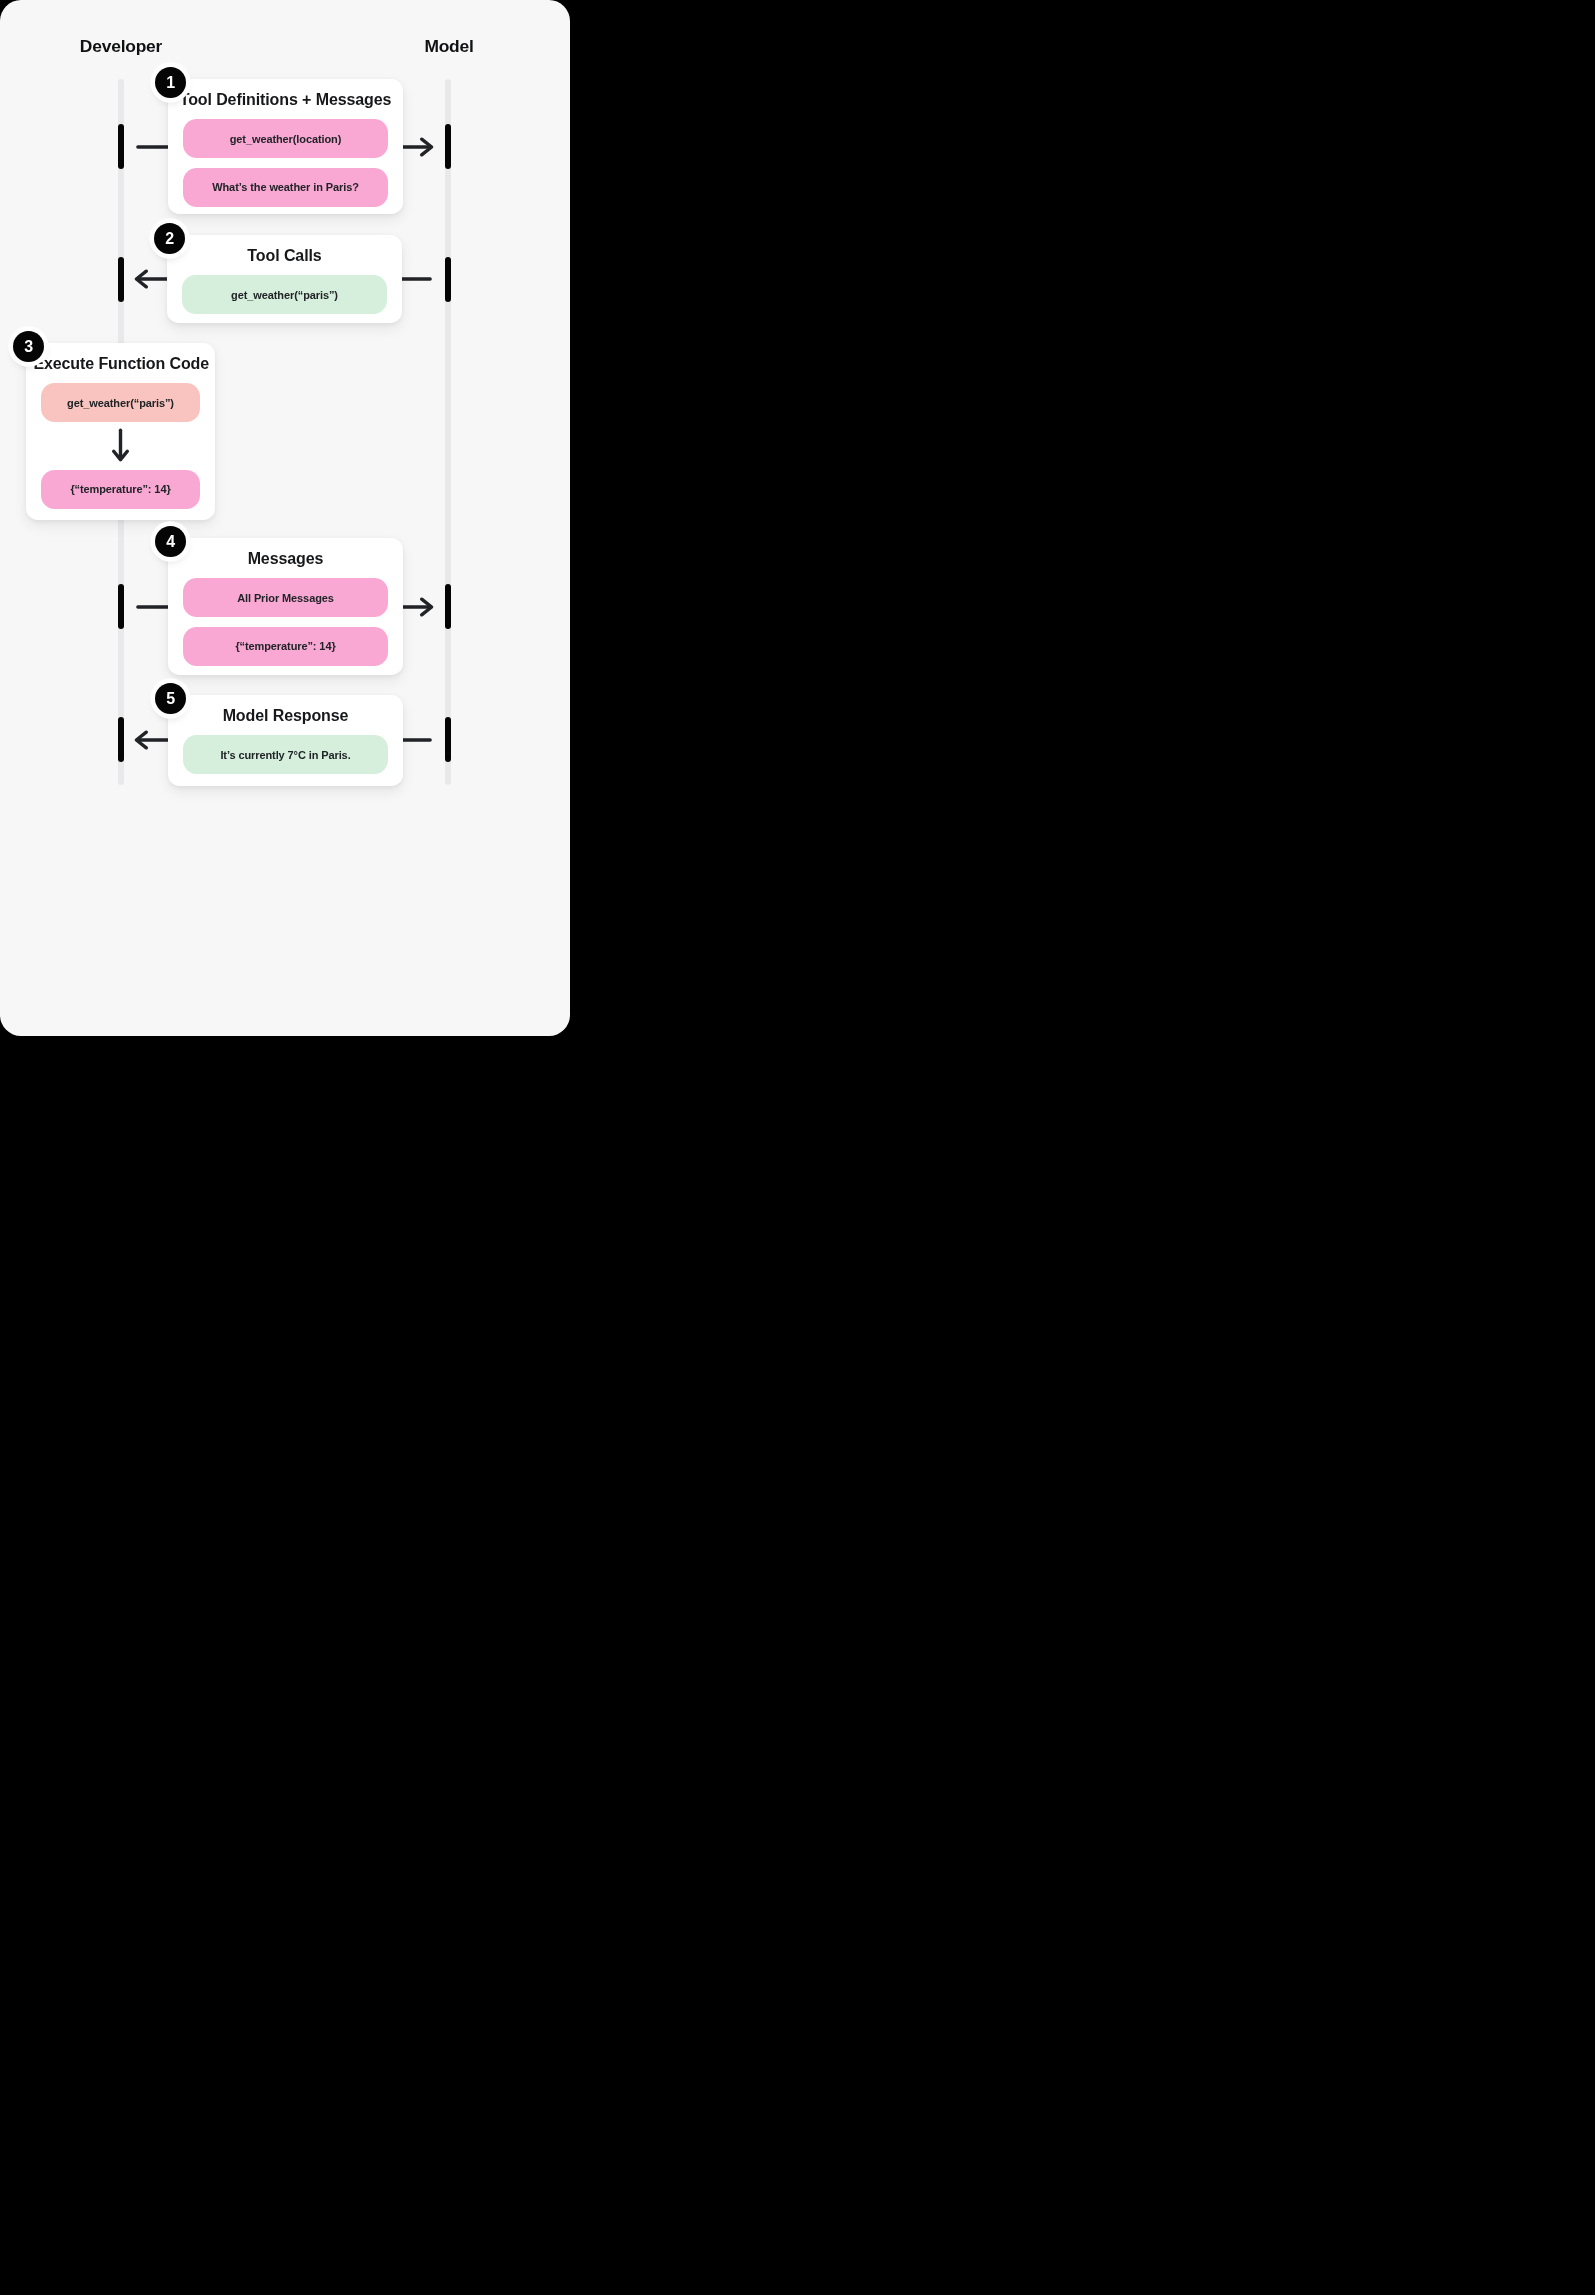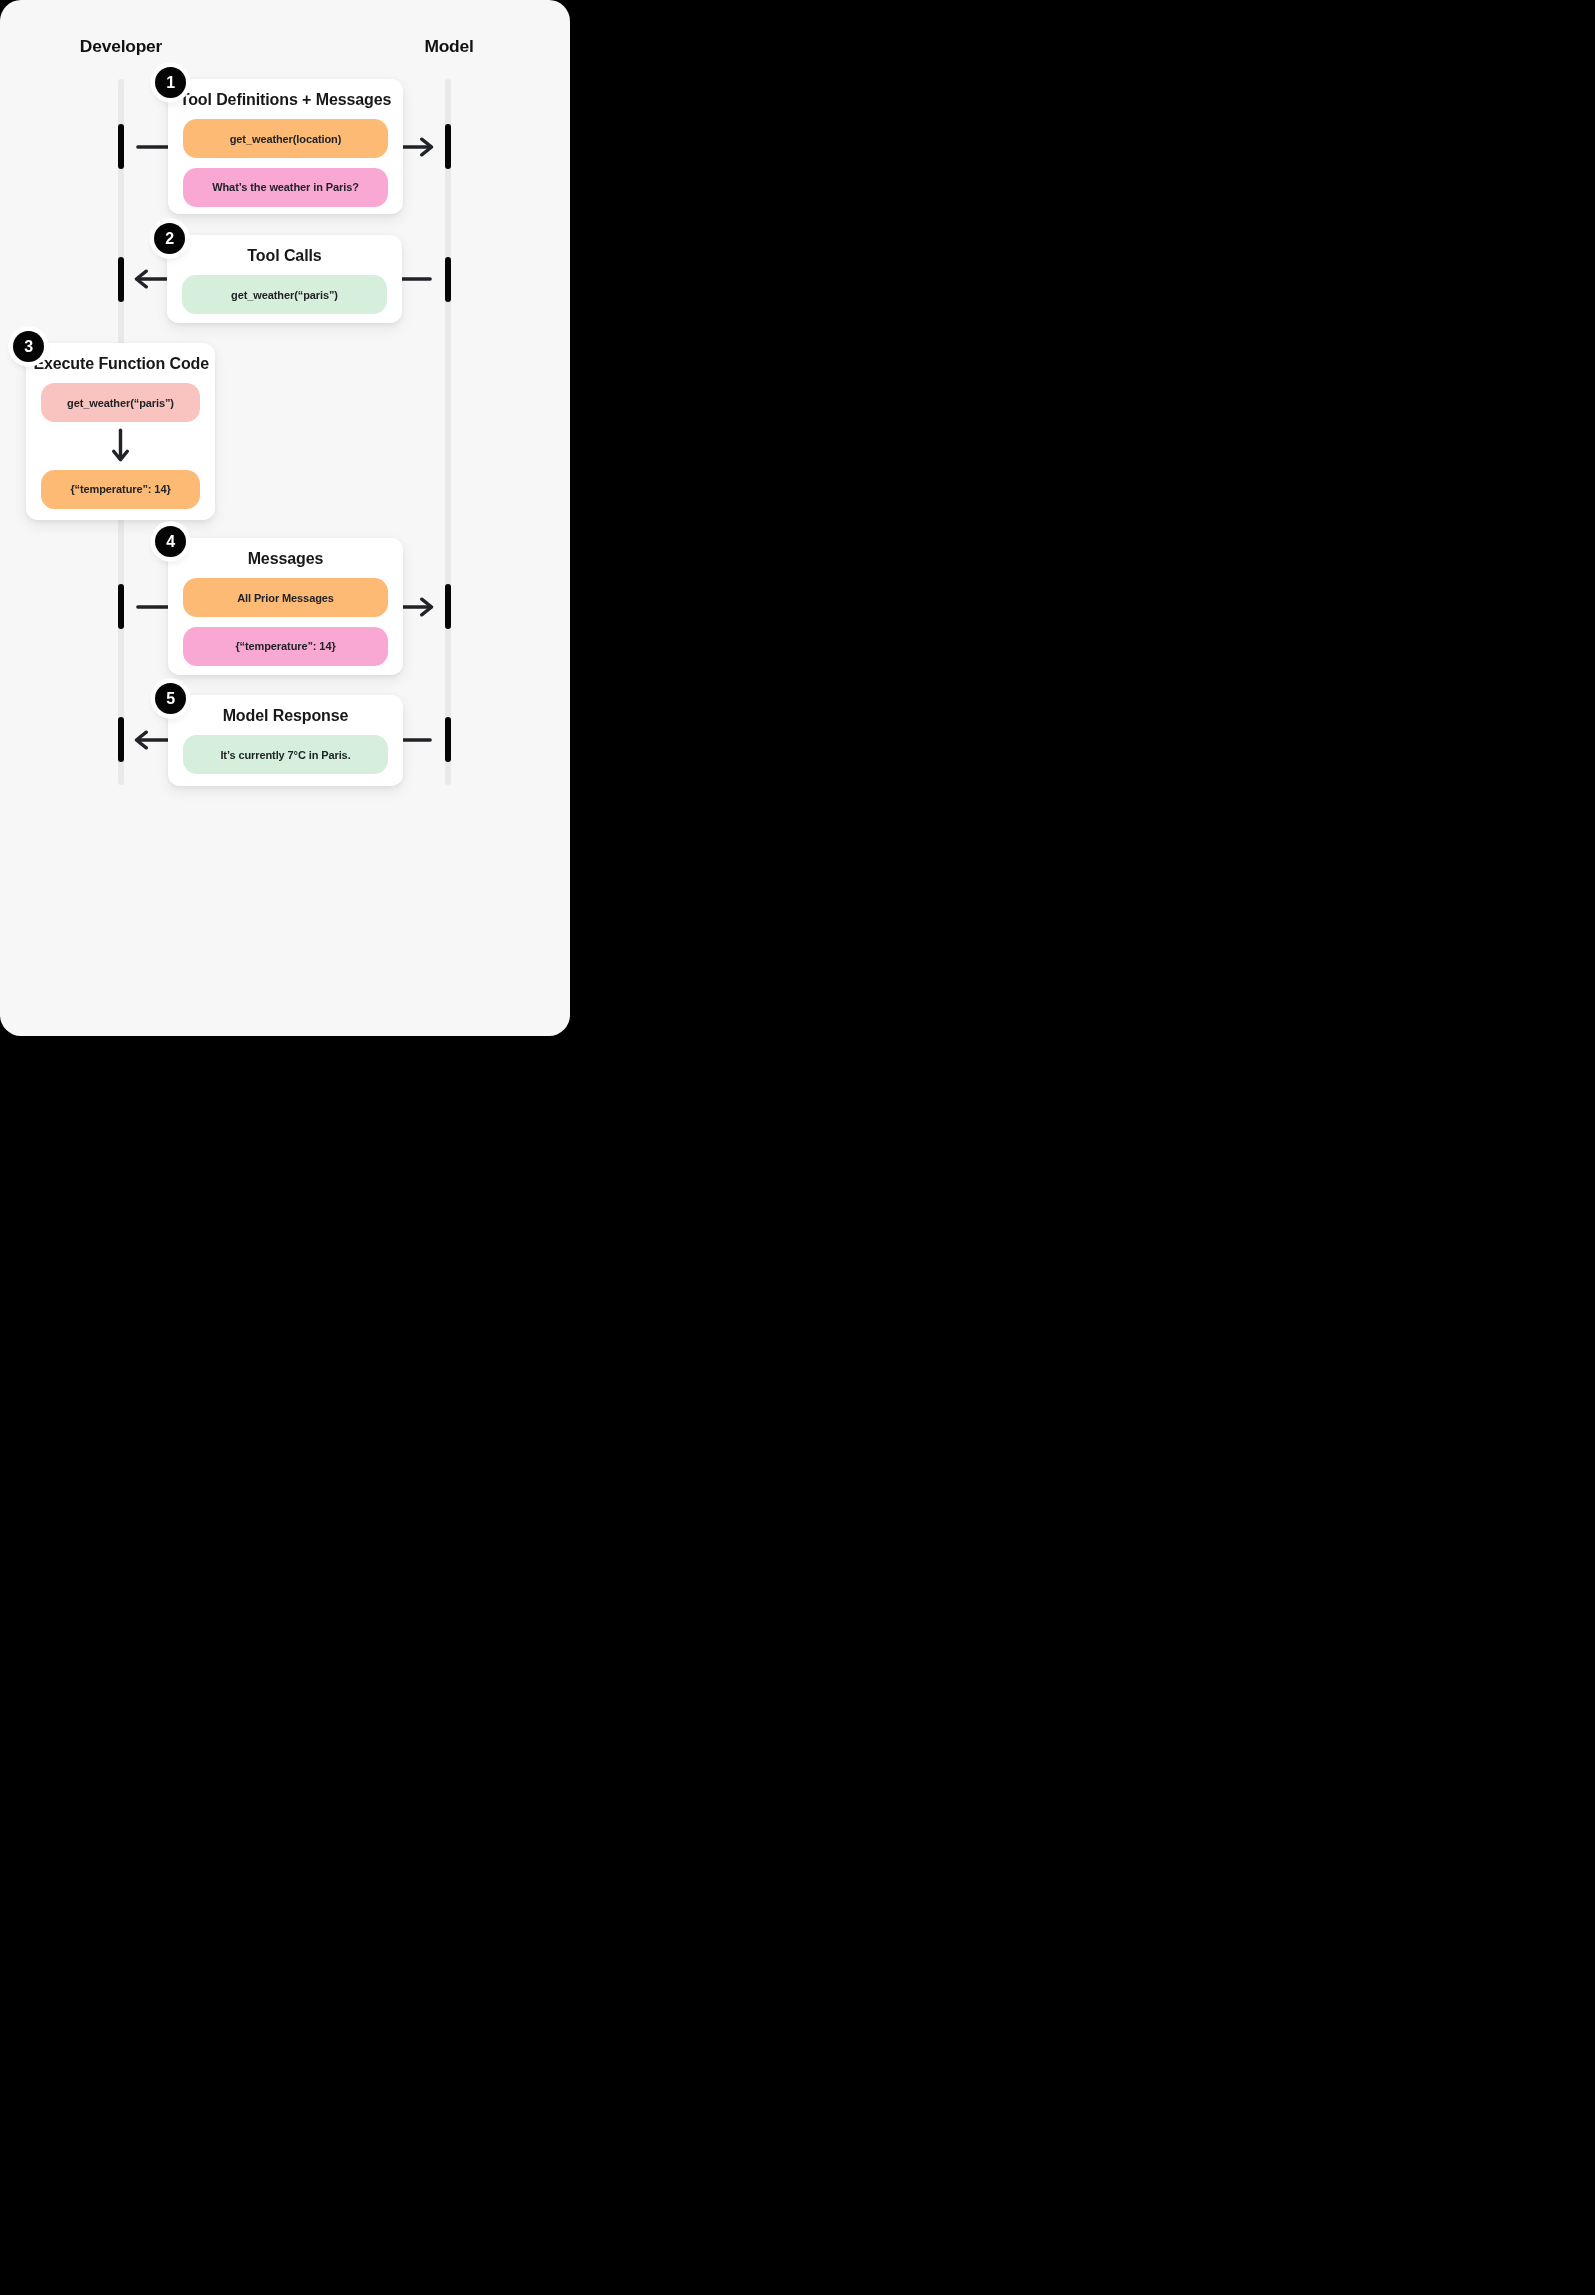--- a/index.html
+++ b/index.html
@@ -58,21 +58,21 @@
     font-size:16px; line-height:14.8px; font-weight:700;
     color:#17181a; letter-spacing:-0.1px; white-space:nowrap;
   }
   .pill {
     margin:9.5px auto 0; width:calc(100% - 29.5px); height:39px;
     border-radius:13.7px; display:flex; align-items:center; justify-content:center;
     font-size:11px; font-weight:700; color:#212427; letter-spacing:-0.1px;
     white-space:nowrap;
   }
   .pill-first { margin-top:11.6px; }
-  .pill-gray  { background:#fdba74; }
+  .pill-gray  { background:#f9a8d4; }
   .pill-blue  { background:#f9a8d4; }
   .pill-green { background:#d5efdc; }
   .pill-pink  { background:#f9c4bf; }
 
   .down-arrow { display:block; margin:6.3px auto; width:21px; height:35px; }
 
   .badge {
     position:absolute; left:-12.7px; top:-12px; width:31px; height:31px;
     border-radius:50%; background:#050505; color:#fff;
     display:flex; align-items:center; justify-content:center;

